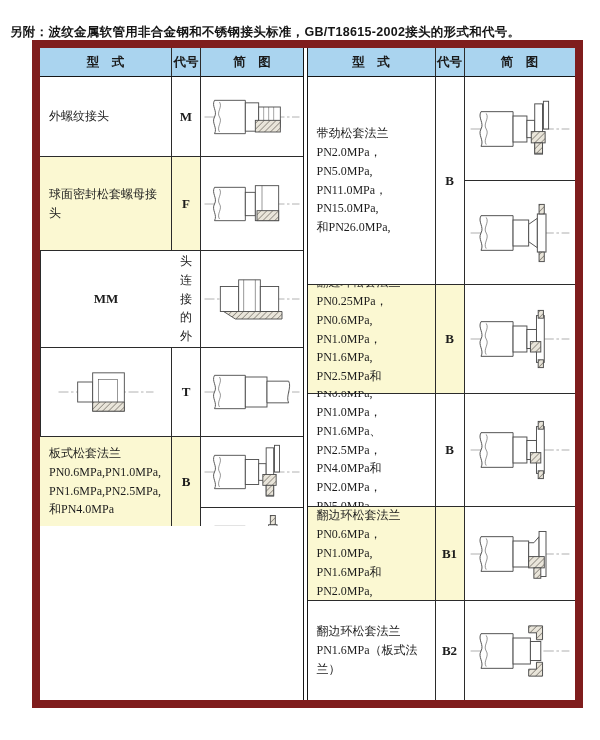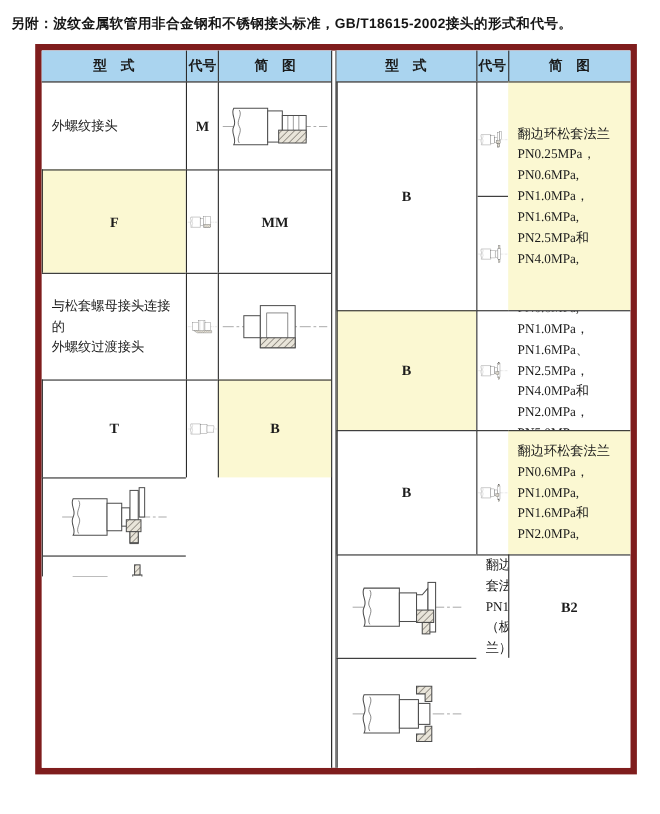--- a/index.html
+++ b/index.html
@@ -2,26 +2,26 @@
 <html><head>
 <meta charset="utf-8">
 <style>
   html,body{margin:0;padding:0;}
   body{
     width:600px;height:740px;background:#ffffff;position:relative;
     font-family:"Liberation Sans", sans-serif;color:#111;
     -webkit-font-smoothing:antialiased;
   }
   .title{
-    position:absolute;left:10px;top:13px;width:582px;
+    position:absolute;left:10px;top:24px;width:582px;
     font-size:12.5px;font-weight:700;letter-spacing:.3px;color:#151515;
   }
   .tbl{
     position:absolute;left:32px;top:40px;
-    display:flex;border:6px solid #7f1d1d;background:#fff;justify-content:space-between;
+    display:flex;border:8px solid #7f1d1d;background:#fff;justify-content:space-between;
   }
   .half{display:grid;background:#fff;}
   .half.left{
     grid-template-columns:131px 29px 103px;
     grid-template-rows:28px 80px 94px 97px 89px 90px 174px;
     border-right:1.2px solid #161616;
   }
   .half.right{
     grid-template-columns:127px 29px 111px;
     grid-template-rows:28px 208px 109px 113px 94px 100px;
@@ -186,20 +186,21 @@
     <div class="cell hd bl">简　图</div>
 
     <div class="cell tp bt2">外螺纹接头</div>
     <div class="cell cd bl bt2">M</div>
     <div class="cell dg bl bt2">
       <svg class="fit" width="100" height="70" viewBox="0 0 120 70" aria-label="male-thread-fitting-drawing">
           <use href="#fm"></use>
         </svg>
     </div>
 
+    <div class="cell tp yl bt">球面密封松套螺母接头</div>
     <div class="cell cd yl bl bt">F</div>
     <div class="cell dg bl bt">
       <svg class="fit" width="100" height="70" viewBox="0 0 120 70" aria-label="spherical-seal-loose-nut-fitting-drawing">
           <use href="#ff"></use>
         </svg>
     </div>
 
     <div class="cell cd bl bt">MM</div>
     <div class="cell tp bt">与松套螺母接头连接的
 外螺纹过渡接头</div>
@@ -215,20 +216,24 @@
         </svg>
     </div>
 
     <div class="cell cd bl bt">T</div>
     <div class="cell dg bl bt">
       <svg class="fit" width="100" height="70" viewBox="0 0 120 70" aria-label="butt-weld-pipe-drawing">
           <use href="#ft"></use>
         </svg>
     </div>
 
+    <div class="cell tp yl bt">板式松套法兰
+PN0.6MPa,PN1.0MPa,
+PN1.6MPa,PN2.5MPa,
+和PN4.0MPa</div>
     <div class="cell cd yl bl bt">B</div>
     <div class="cell dg2 bl bt">
       <div class="sub">
         <svg class="fit" width="100" height="70" viewBox="0 0 120 70" aria-label="plate-loose-flange-drawing-1">
             <use href="#fba"></use>
           </svg>
       </div>
       <div class="sub">
         <svg class="fit" width="100" height="70" viewBox="0 0 120 70" aria-label="plate-loose-flange-drawing-2">
             <use href="#fbb"></use>
@@ -236,20 +241,24 @@
       </div>
     </div>
   </div>
 
   <div class="half right">
 
     <div class="cell hd">型　式</div>
     <div class="cell hd bl">代号</div>
     <div class="cell hd bl">简　图</div>
 
+    <div class="cell tp bt2">带劲松套法兰
+PN2.0MPa，PN5.0MPa,
+PN11.0MPa，PN15.0MPa,
+和PN26.0MPa,</div>
     <div class="cell cd bl bt2">B</div>
     <div class="cell dg2 bl bt2">
       <div class="sub">
         <svg class="fit" width="104" height="72" viewBox="0 0 120 70" aria-label="necked-loose-flange-drawing-1">
             <use href="#fba"></use>
           </svg>
       </div>
       <div class="sub">
         <svg class="fit" width="104" height="72" viewBox="0 0 120 70" aria-label="necked-loose-flange-drawing-2">
             <use href="#fbb"></use>
@@ -277,20 +286,21 @@
     <div class="cell cd bl bt">B</div>
     <div class="cell dg bl bt">
       <svg class="fit" width="104" height="72" viewBox="0 0 120 70" aria-label="plate-slip-on-weld-flange-drawing">
           <use href="#fwf"></use>
         </svg>
     </div>
 
     <div class="cell tp yl bt">翻边环松套法兰
 PN0.6MPa，PN1.0MPa,
 PN1.6MPa和PN2.0MPa,</div>
+    <div class="cell cd yl bl bt">B1</div>
     <div class="cell dg bl bt">
       <svg class="fit" width="104" height="72" viewBox="0 0 120 70" aria-label="flared-ring-loose-flange-drawing">
           <use href="#fb1"></use>
         </svg>
     </div>
 
     <div class="cell tp bt">翻边环松套法兰
 PN1.6MPa（板式法兰）</div>
     <div class="cell cd bl bt">B2</div>
     <div class="cell dg bl bt">

